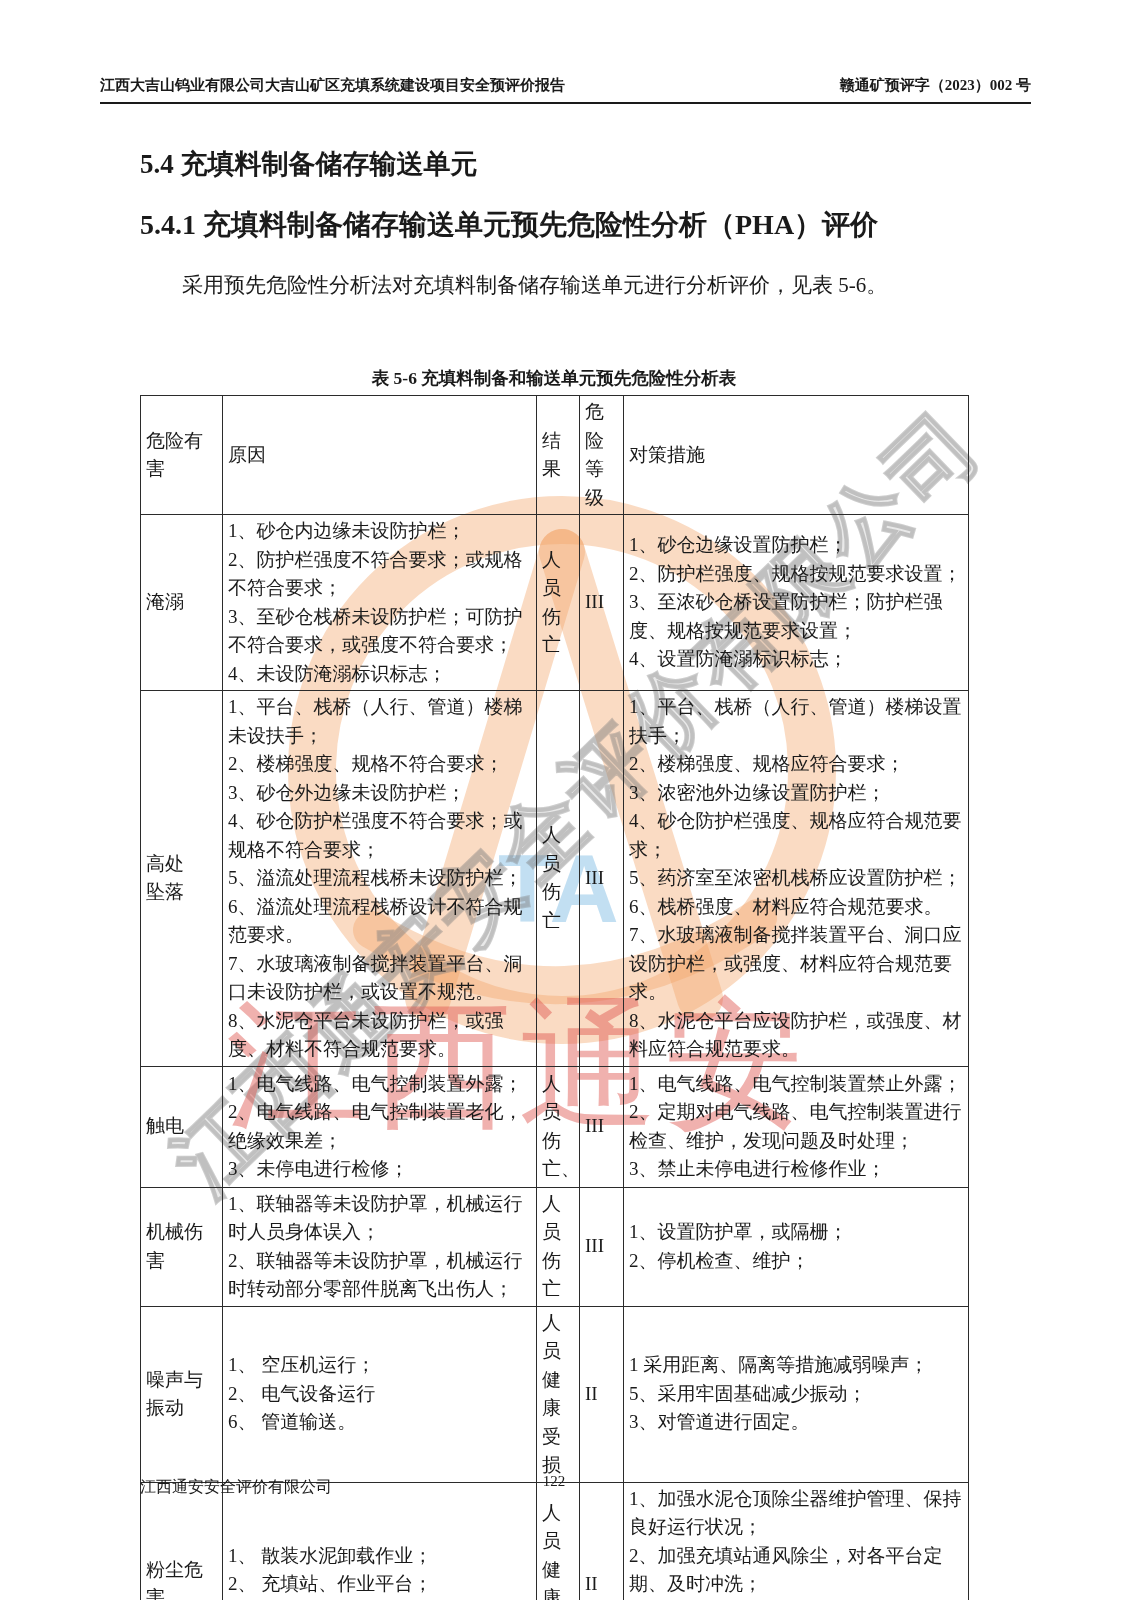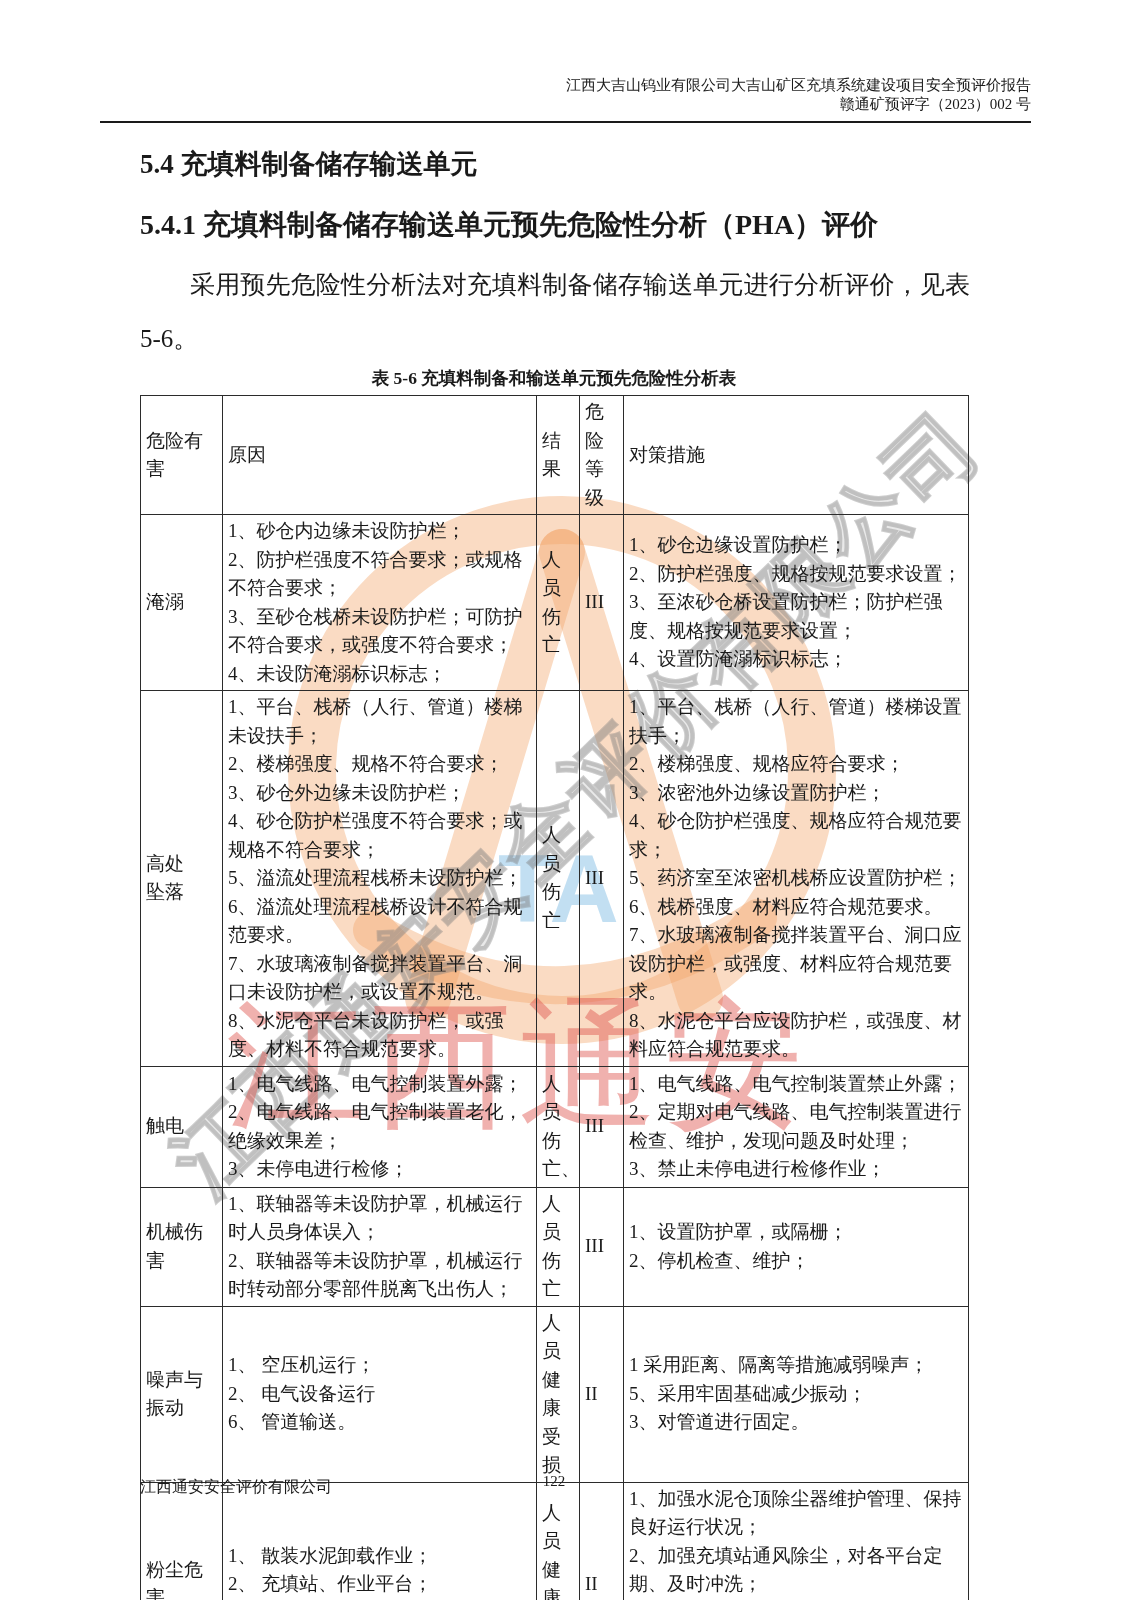--- a/index.html
+++ b/index.html
@@ -5,28 +5,28 @@
   html,body{margin:0;padding:0;}
   body{
     width:1131px;height:1600px;position:relative;background:#ffffff;
     font-family:"Liberation Serif","DejaVu Serif",serif;color:#1a1a1a;
     overflow:hidden;
   }
   
   .page-header{
     position:absolute;top:76px;left:100px;right:100px;
     display:flex;justify-content:space-between;align-items:flex-end;
-    font-size:15px;font-weight:normal;padding-bottom:7px;
-    border-bottom:2.5px solid #1a1a1a;z-index:1;flex-direction:column;
+    font-size:15px;font-weight:bold;padding-bottom:7px;
+    border-bottom:2.5px solid #1a1a1a;z-index:1;
   }
   
   .h-section{position:absolute;top:146px;left:140px;font-size:27px;font-weight:bold;z-index:1;font-family:Liberation Serif, serif;}
   .h-subsection{position:absolute;top:206px;left:140px;font-size:28px;font-weight:bold;z-index:1;}
   .body-para{
-    position:absolute;top:258px;left:140px;width:830px;font-size:25px;
+    position:absolute;top:258px;left:140px;width:830px;font-size:21px;
     line-height:54px;text-indent:2em;text-align:justify;z-index:1;
   }
   .table-title{
     position:absolute;top:366px;left:140px;width:828px;text-align:center;
     font-size:17.5px;font-weight:bold;z-index:1;
   }
   
   table.pha{
     position:absolute;top:395px;left:140px;width:828px;
     border-collapse:collapse;table-layout:fixed;z-index:1;

